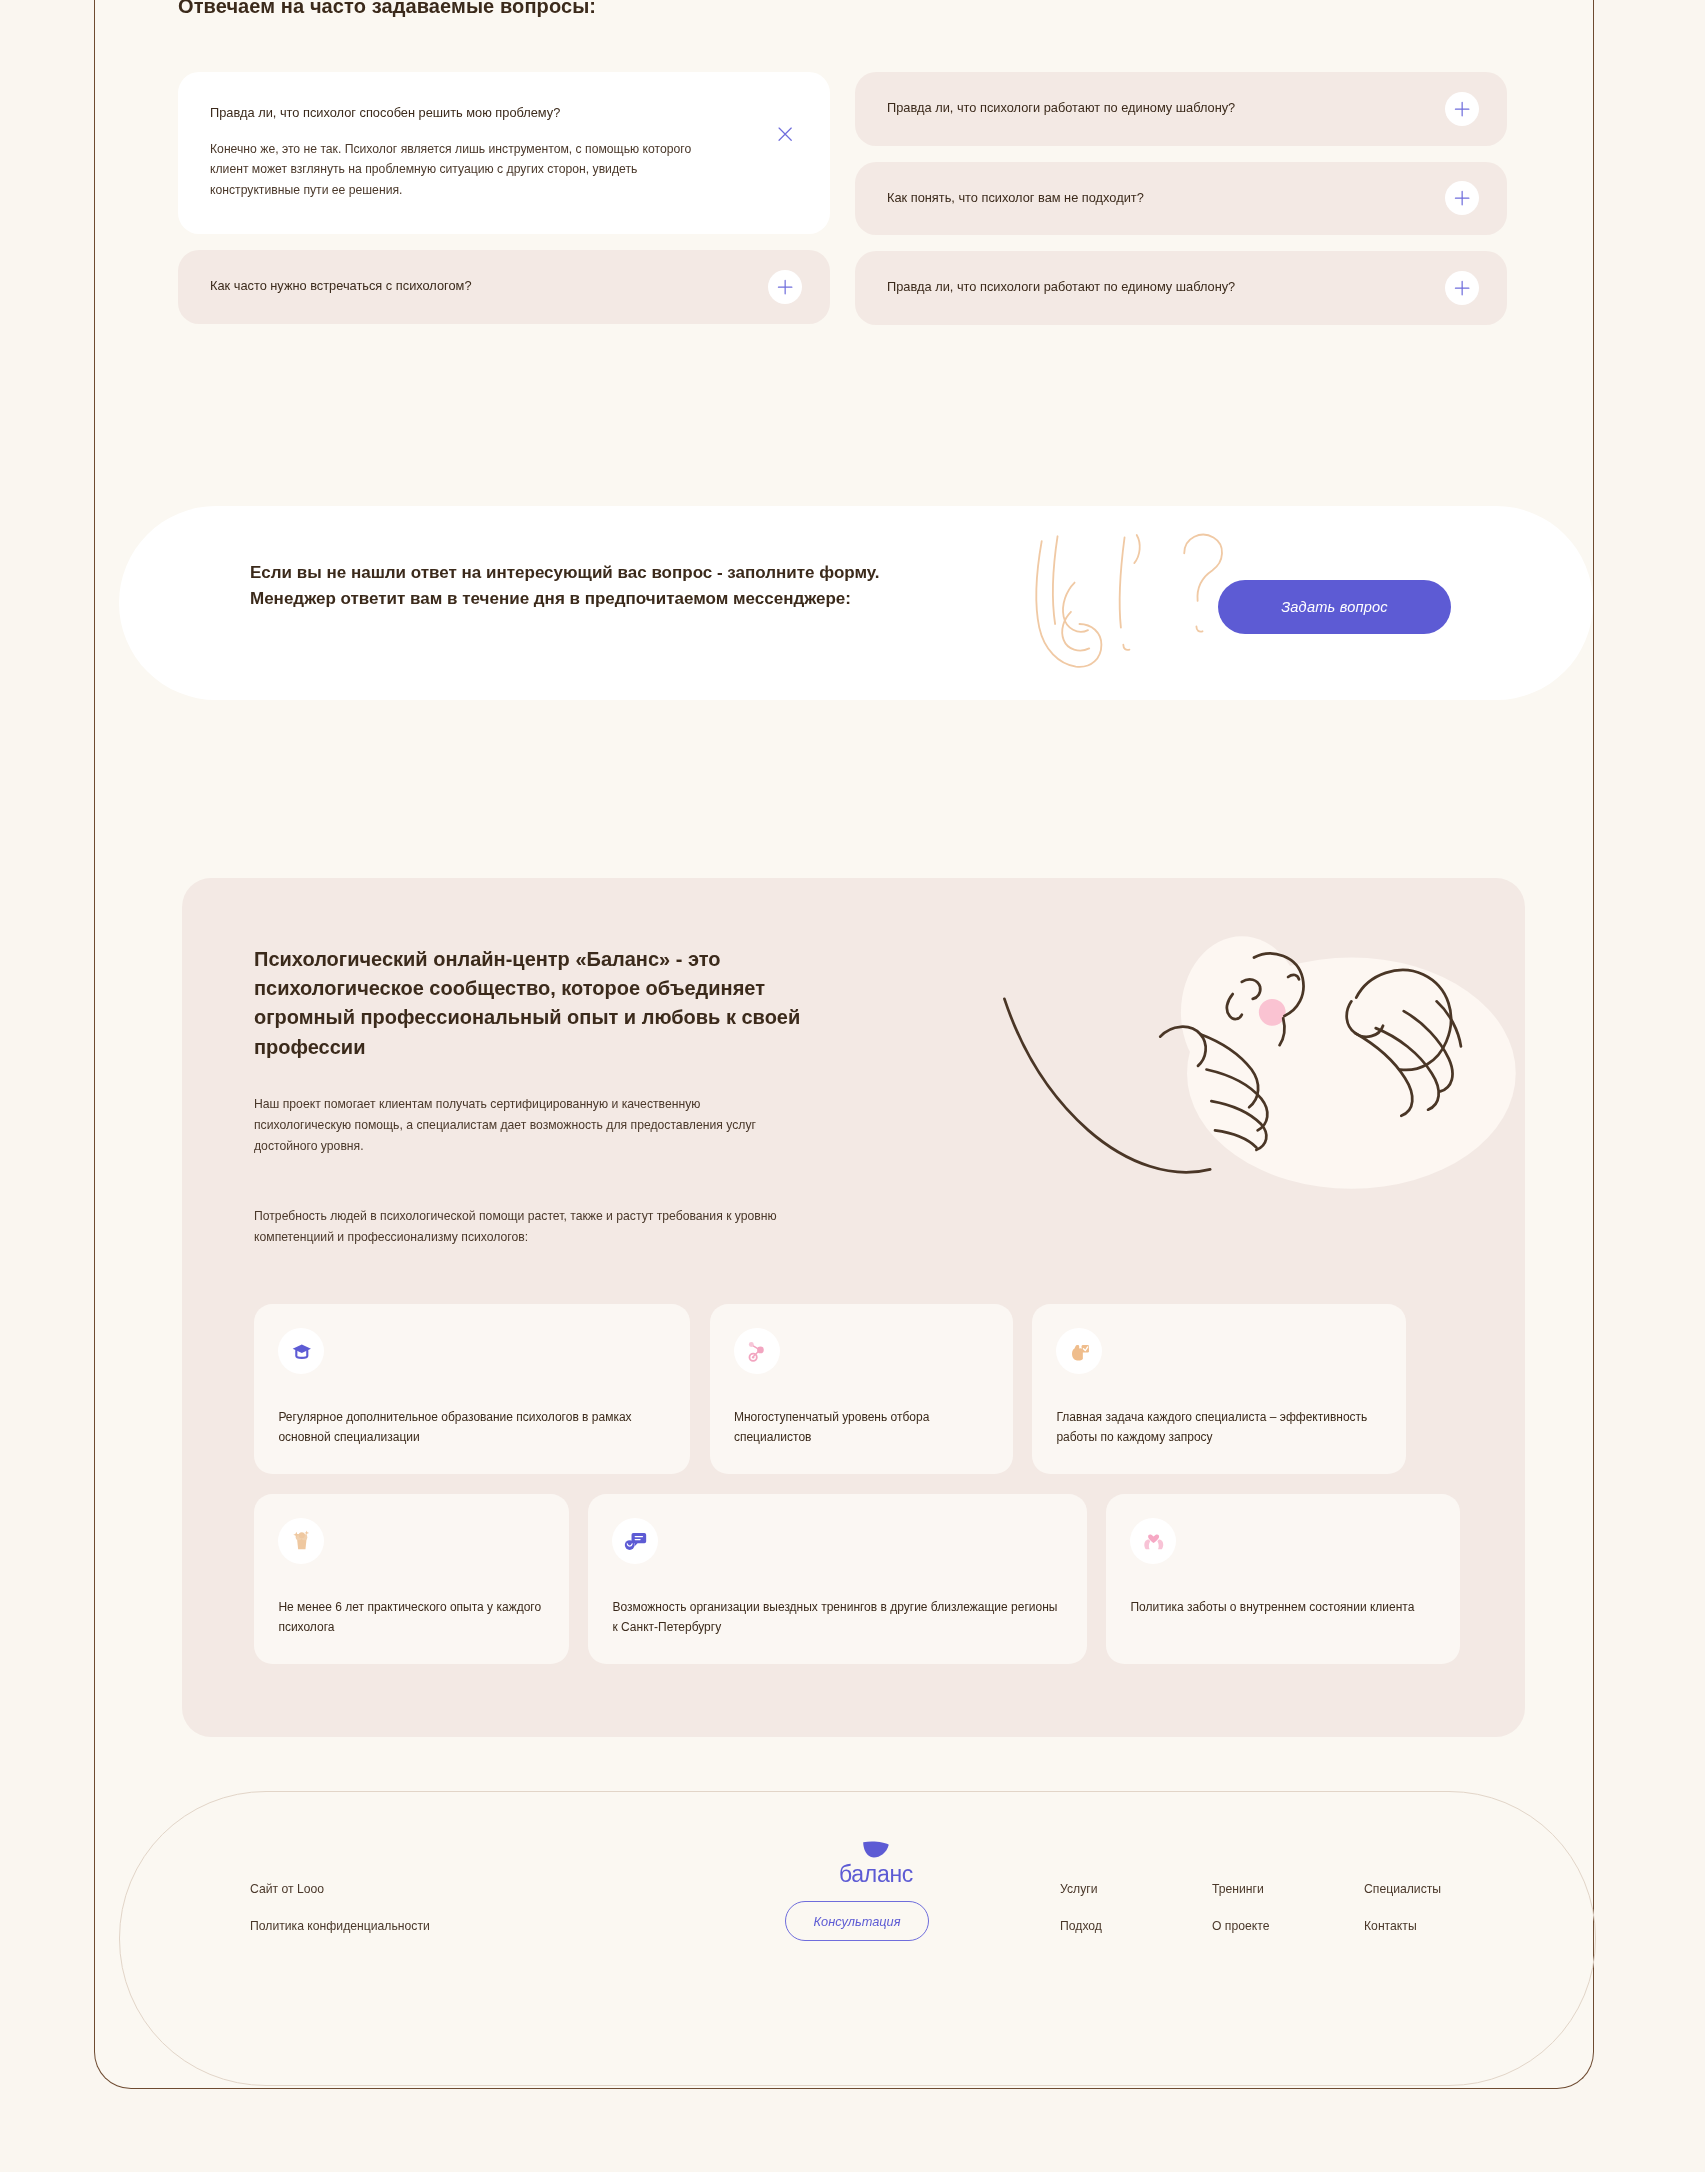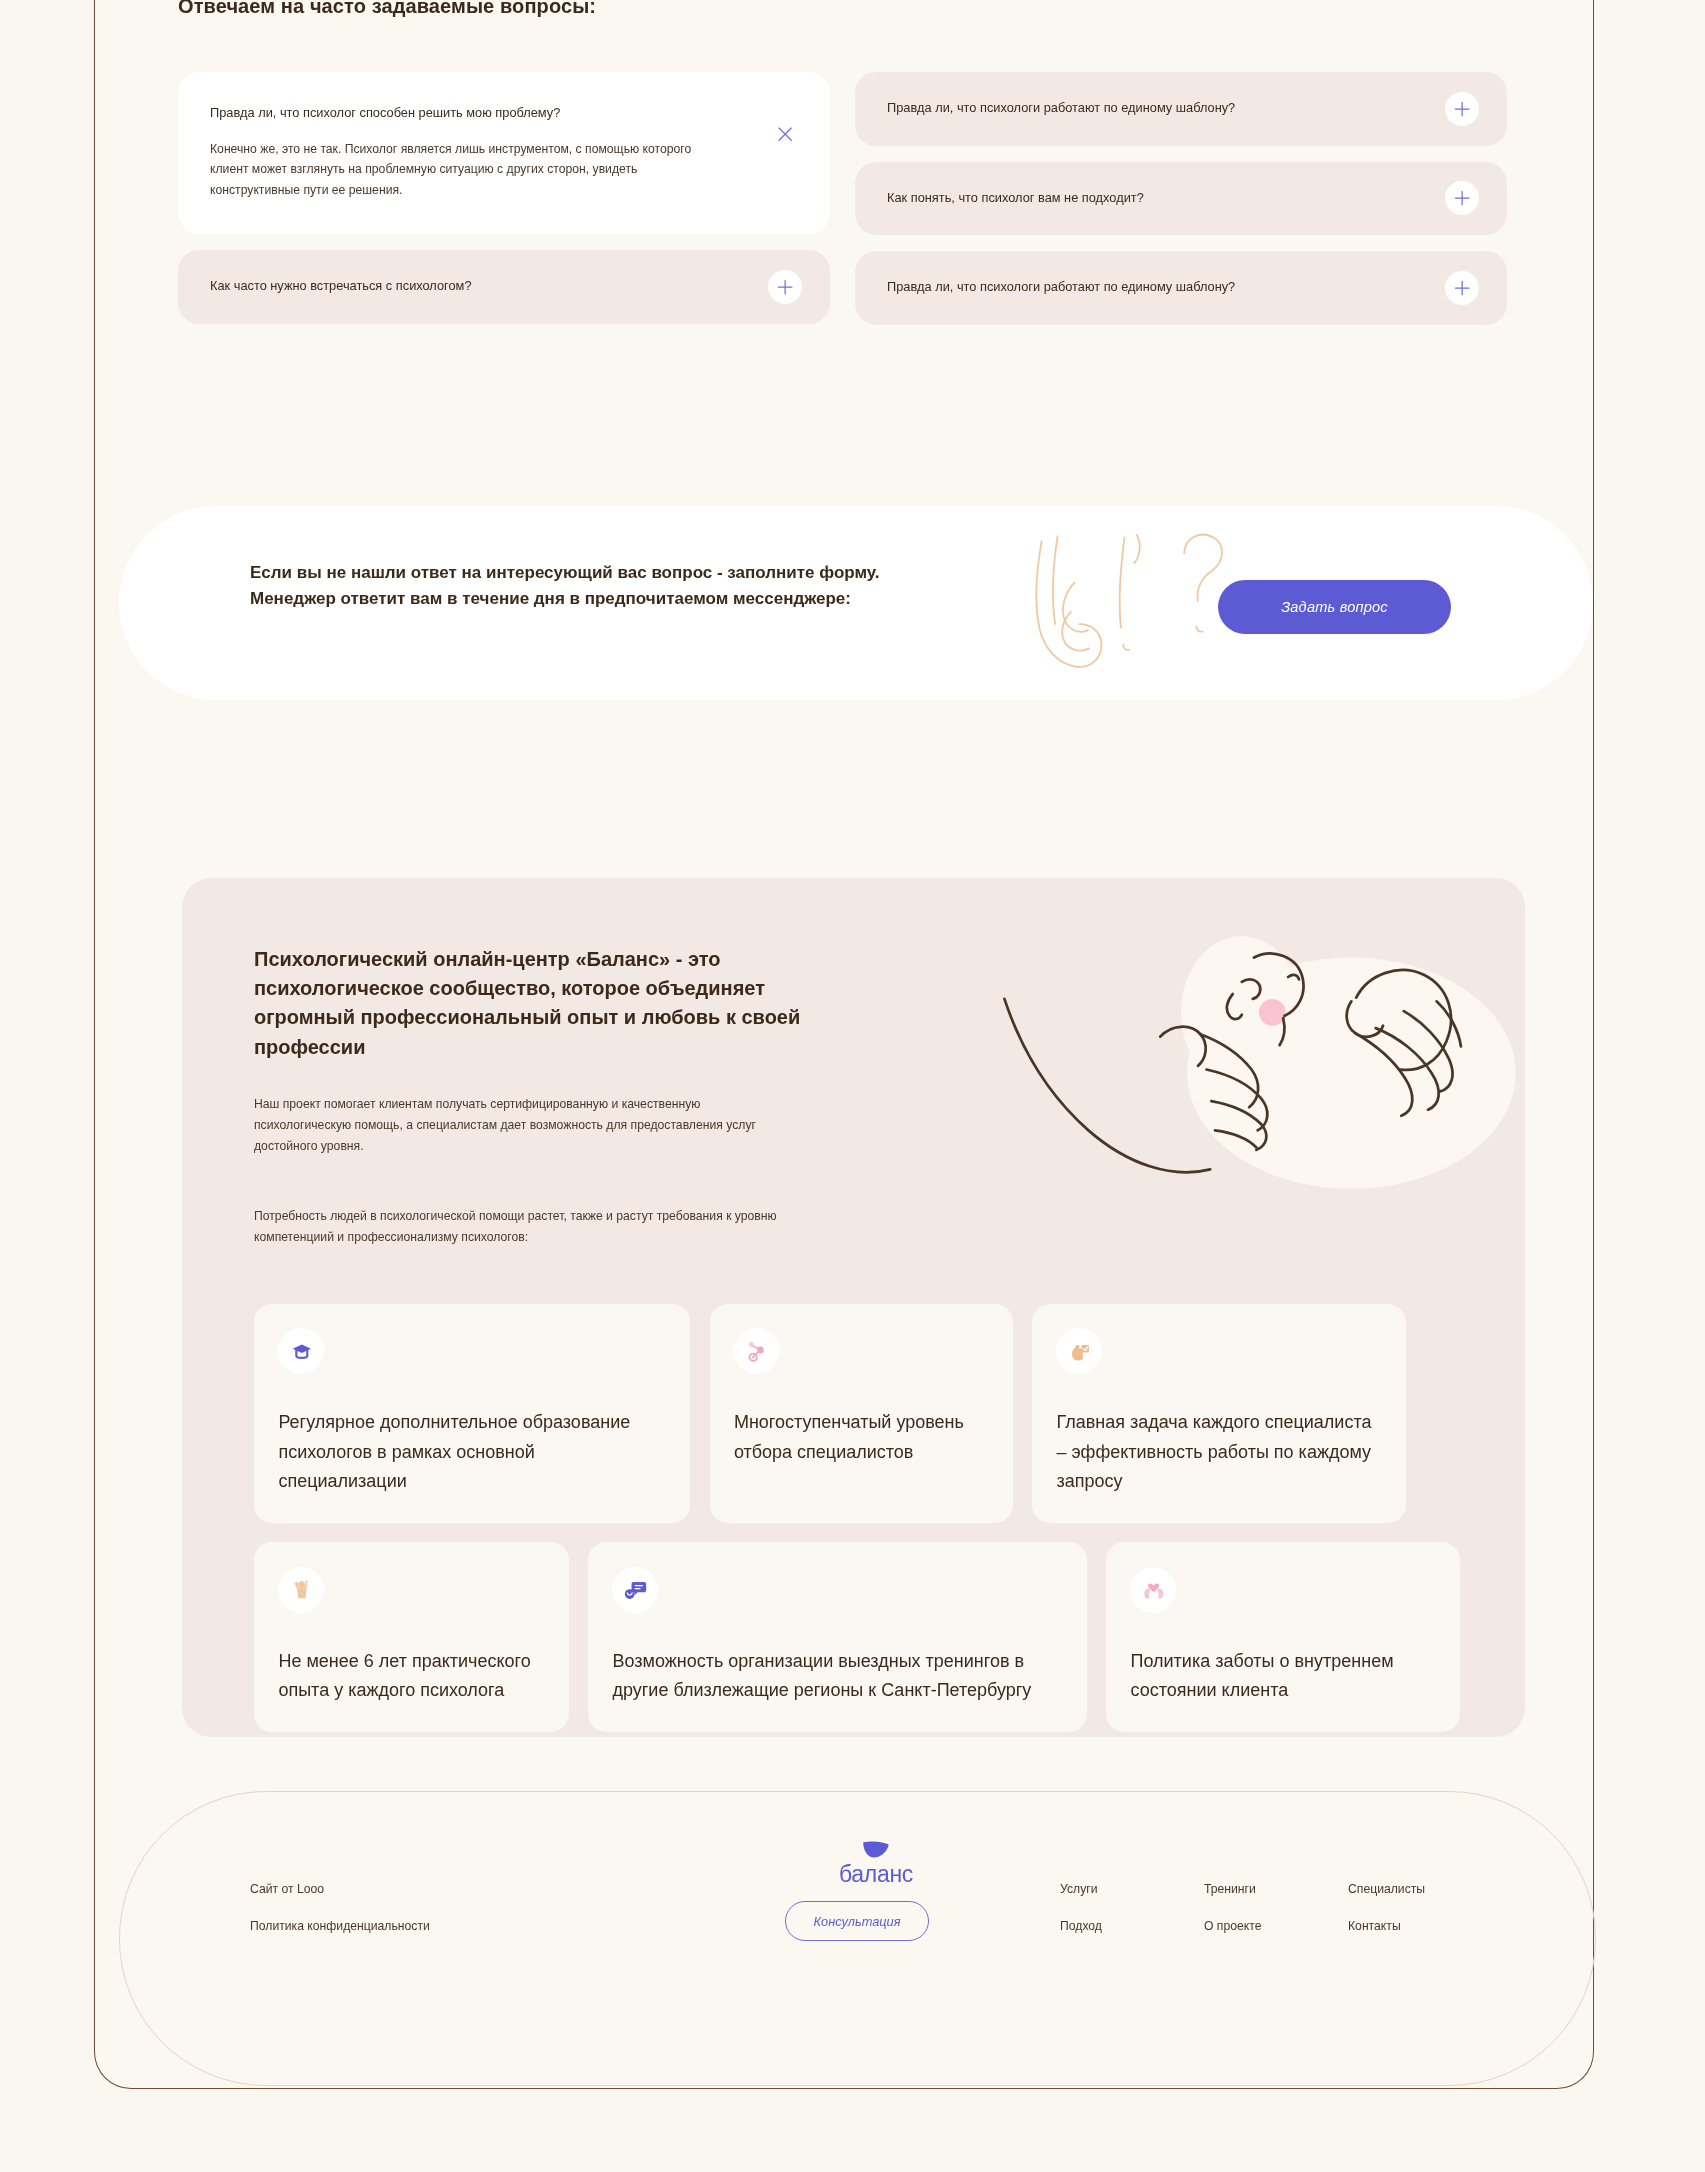--- a/index.html
+++ b/index.html
@@ -173,21 +173,21 @@
     position: relative;
   }
   .card-icon {
     width: 46px; height: 46px;
     border-radius: 50%;
     background: #FFFFFF;
     display: flex; align-items: center; justify-content: center;
     margin-bottom: 34px;
   }
   .card-text {
-    font-size: 18px;
+    font-size: 12px;
     line-height: 1.62;
     color: #3B2A1B;
   }
   .c-w1 { width: 436px; }
   .c-w2 { width: 303px; }
   .c-w3 { width: 374px; }
   .c-w4 { width: 319px; }
   .c-w5 { width: 506px; }
   .c-w6 { width: 359px; }
 
@@ -235,21 +235,21 @@
     color: #5D5BD4;
     font-size: 12.8px;
     font-style: italic;
     font-family: "Liberation Sans", sans-serif;
     cursor: pointer;
   }
   .footer-nav {
     position: absolute;
     left: 1060px; top: 1882px;
     display: flex;
-    gap: 0;
+    gap: 8px;
   }
   .footer-nav-col { width: 144px; }
   .footer-nav-col a {
     display: block;
     font-size: 12.2px;
     color: #4A382A;
     text-decoration: none;
     margin-bottom: 22.5px;
   }
 </style>

